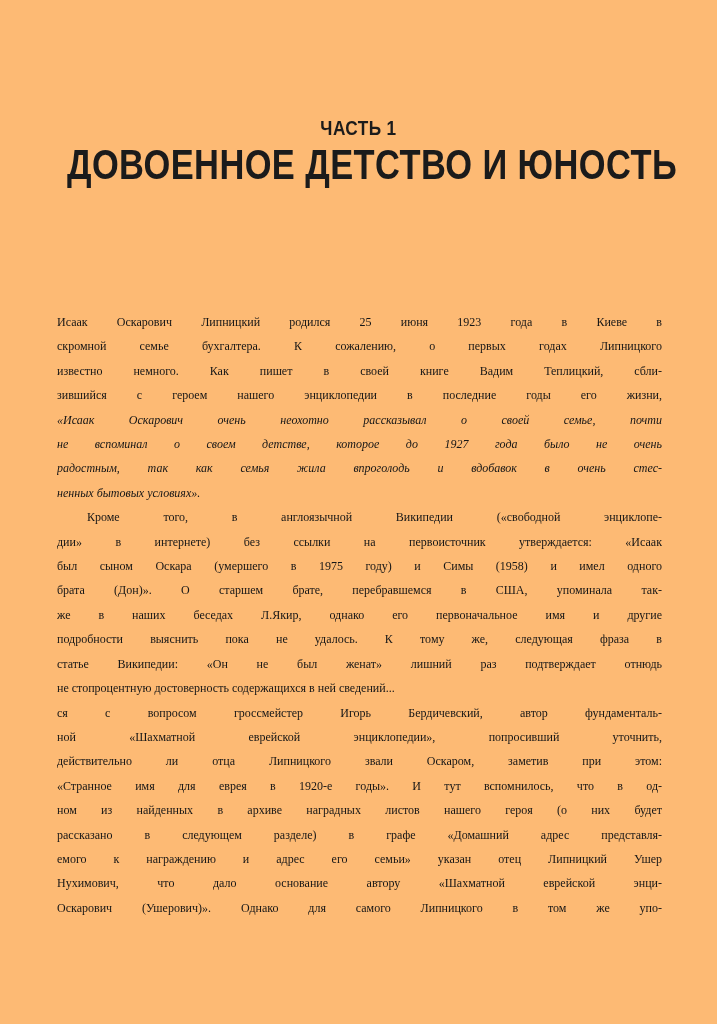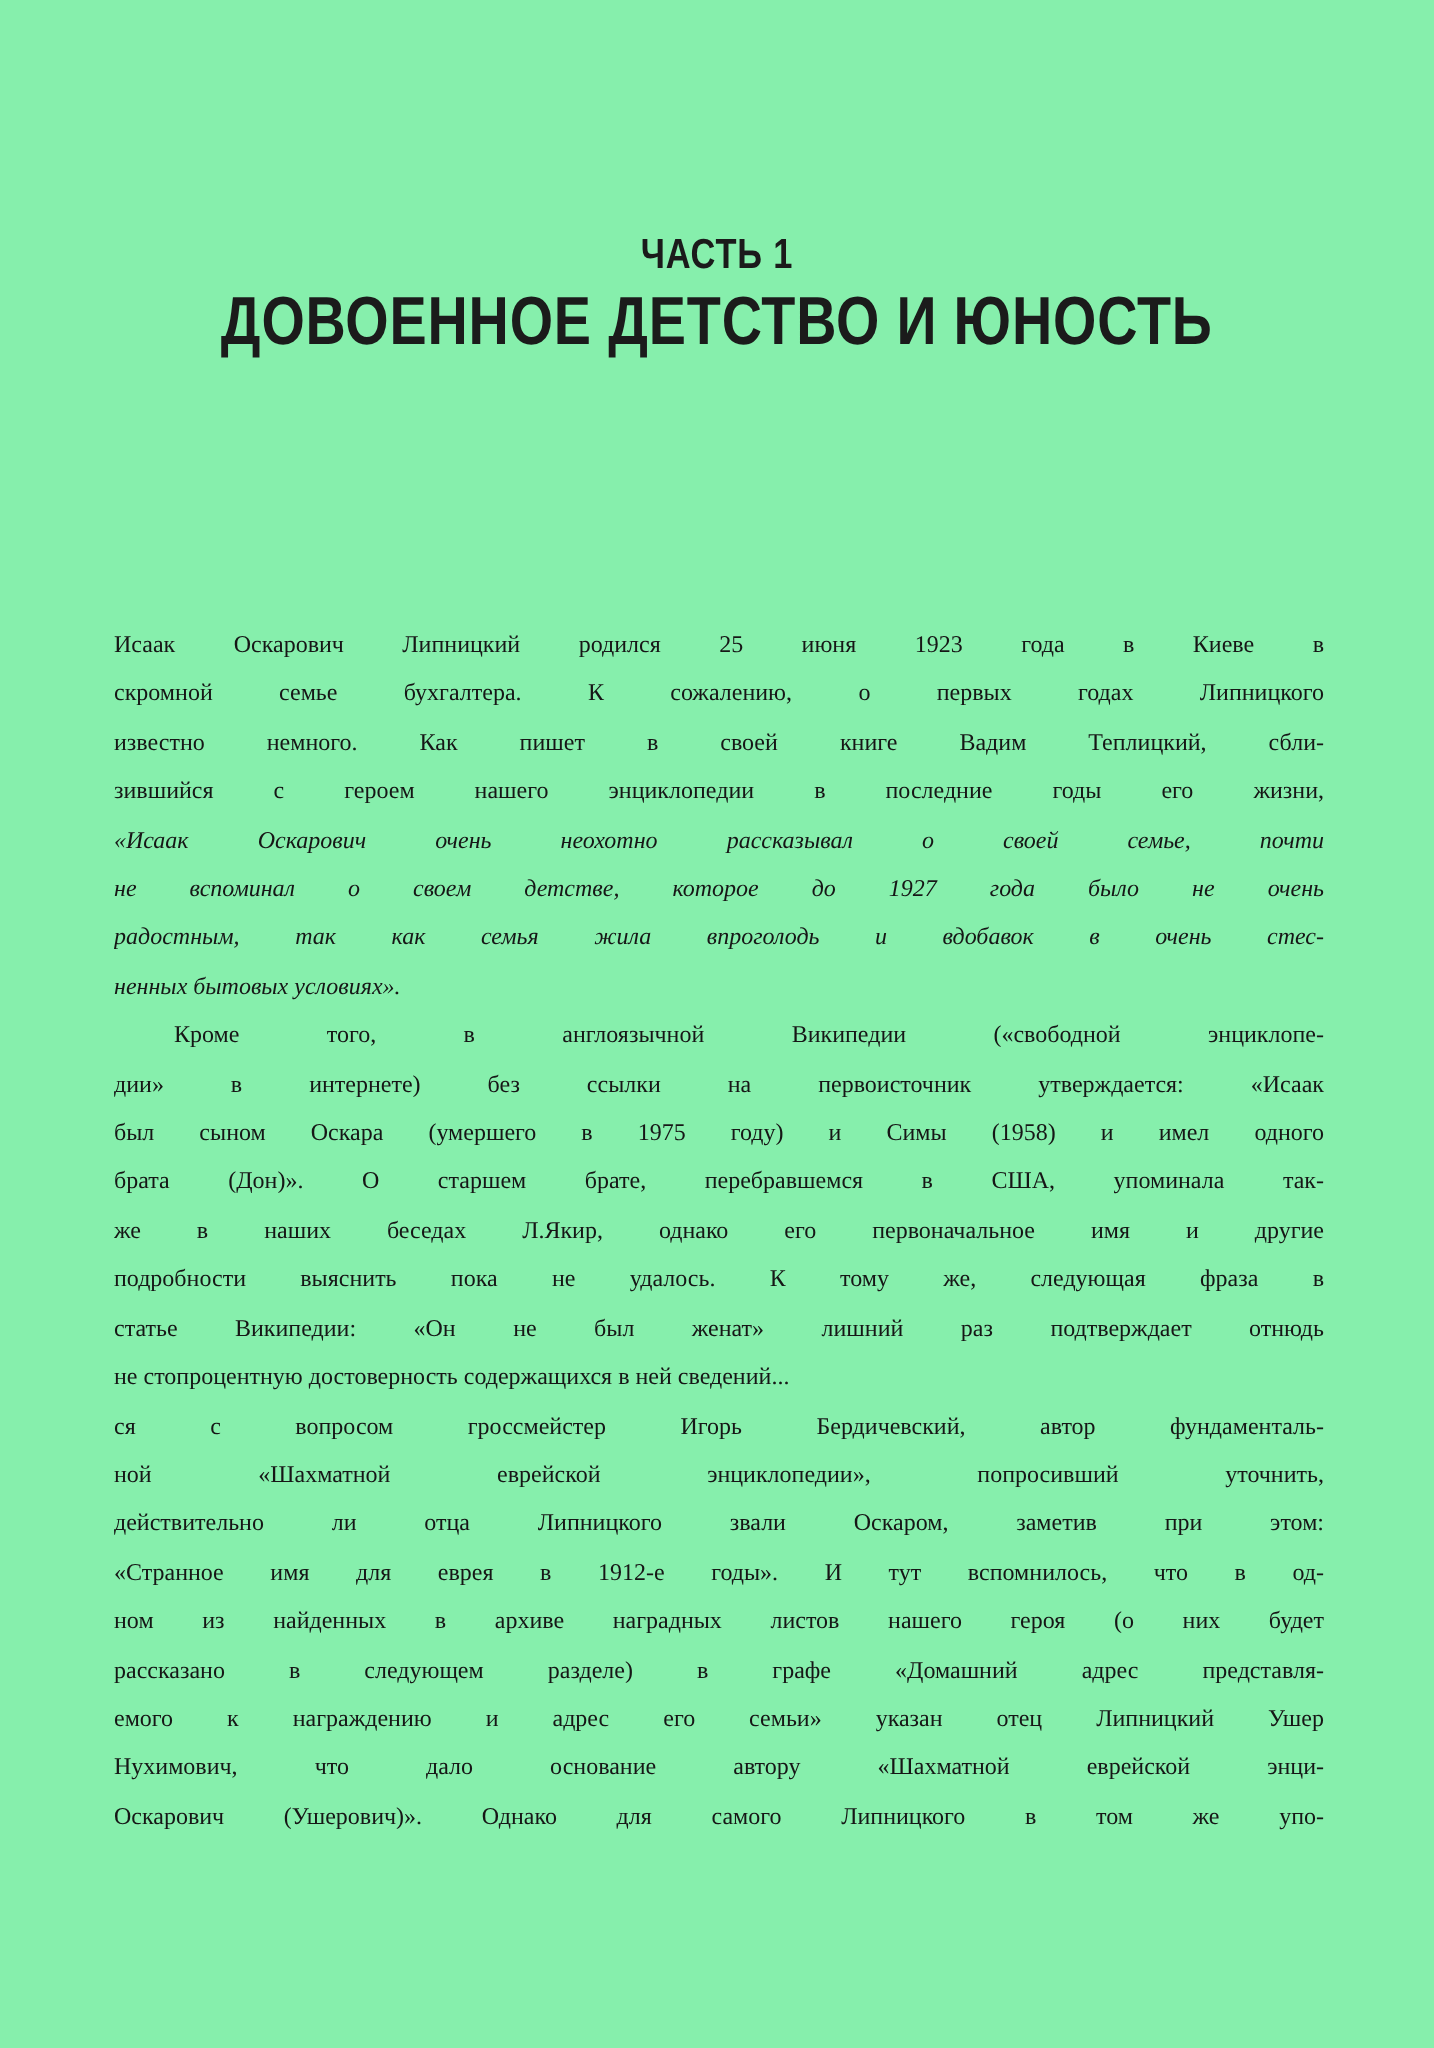--- a/index.html
+++ b/index.html
@@ -4,21 +4,21 @@
 <style>
   html, body {
     margin: 0;
     padding: 0;
     background: #ffffff;
   }
   .page {
     position: relative;
     width: 717px;
     height: 1024px;
-    background: #86efac;
+    background: #fdba74;
     color: #161616;
     overflow: hidden;
     font-family: "Liberation Serif", serif;
   }
   .heading {
     position: absolute;
     left: 0;
     width: 717px;
     text-align: center;
     font-family: "Liberation Sans", sans-serif;
@@ -33,21 +33,21 @@
     transform-origin: 50% 50%;
     white-space: nowrap;
   }
   .part-label {
     top: 117px;
     font-size: 21px;
     letter-spacing: 0.5px;
   }
   .part-title {
     top: 144px;
-    font-size: 34px;
+    font-size: 42px;
     letter-spacing: 0.5px;
   }
   .section-title {
     top: 263px;
     font-size: 20px;
     letter-spacing: 0.5px;
   }
   .body-text {
     position: absolute;
     left: 57px;
@@ -107,21 +107,21 @@
         <div class="line">брата (Дон)». О старшем брате, перебравшемся в США, упоминала так-</div>
         <div class="line">же в наших беседах Л.Якир, однако его первоначальное имя и другие</div>
         <div class="line">подробности выяснить пока не удалось. К тому же, следующая фраза в</div>
         <div class="line">статье Википедии: «Он не был женат» лишний раз подтверждает отнюдь</div>
         <div class="line nojust">не стопроцентную достоверность содержащихся в ней сведений...</div>
       </div>
       <div class="para">
         <div class="line">ся с вопросом гроссмейстер Игорь Бердичевский, автор фундаменталь-</div>
         <div class="line">ной «Шахматной еврейской энциклопедии», попросивший уточнить,</div>
         <div class="line">действительно ли отца Липницкого звали Оскаром, заметив при этом:</div>
-        <div class="line">«Странное имя для еврея в 1912-е годы». И тут вспомнилось, что в од-</div>
+        <div class="line">«Странное имя для еврея в 1920-е годы». И тут вспомнилось, что в од-</div>
         <div class="line">ном из найденных в архиве наградных листов нашего героя (о них будет</div>
         <div class="line">рассказано в следующем разделе) в графе «Домашний адрес представля-</div>
         <div class="line">емого к награждению и адрес его семьи» указан отец Липницкий Ушер</div>
         <div class="line">Нухимович, что дало основание автору «Шахматной еврейской энци-</div>
         <div class="line">Оскарович (Ушерович)». Однако для самого Липницкого в том же упо-</div>
       </div>
     </div>
 
 </div>
 

